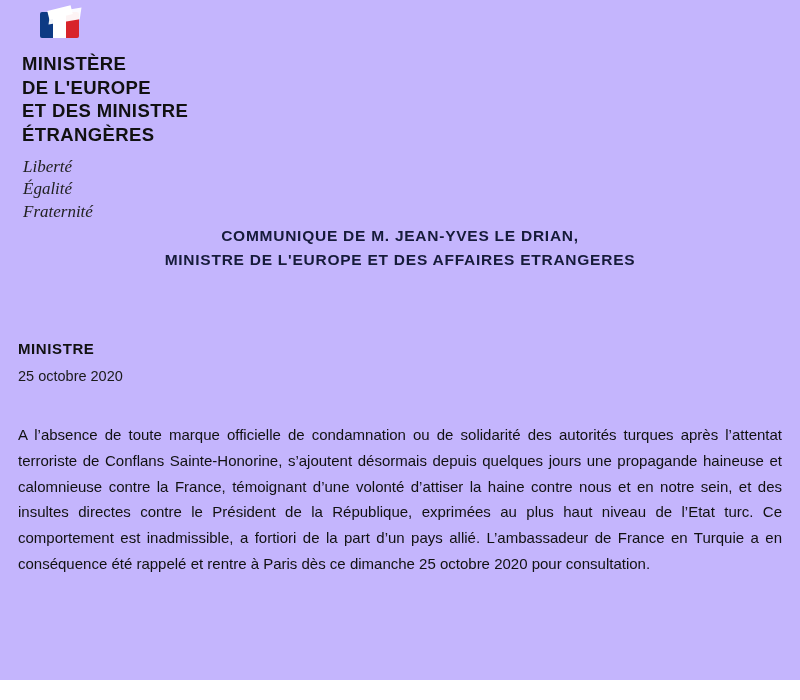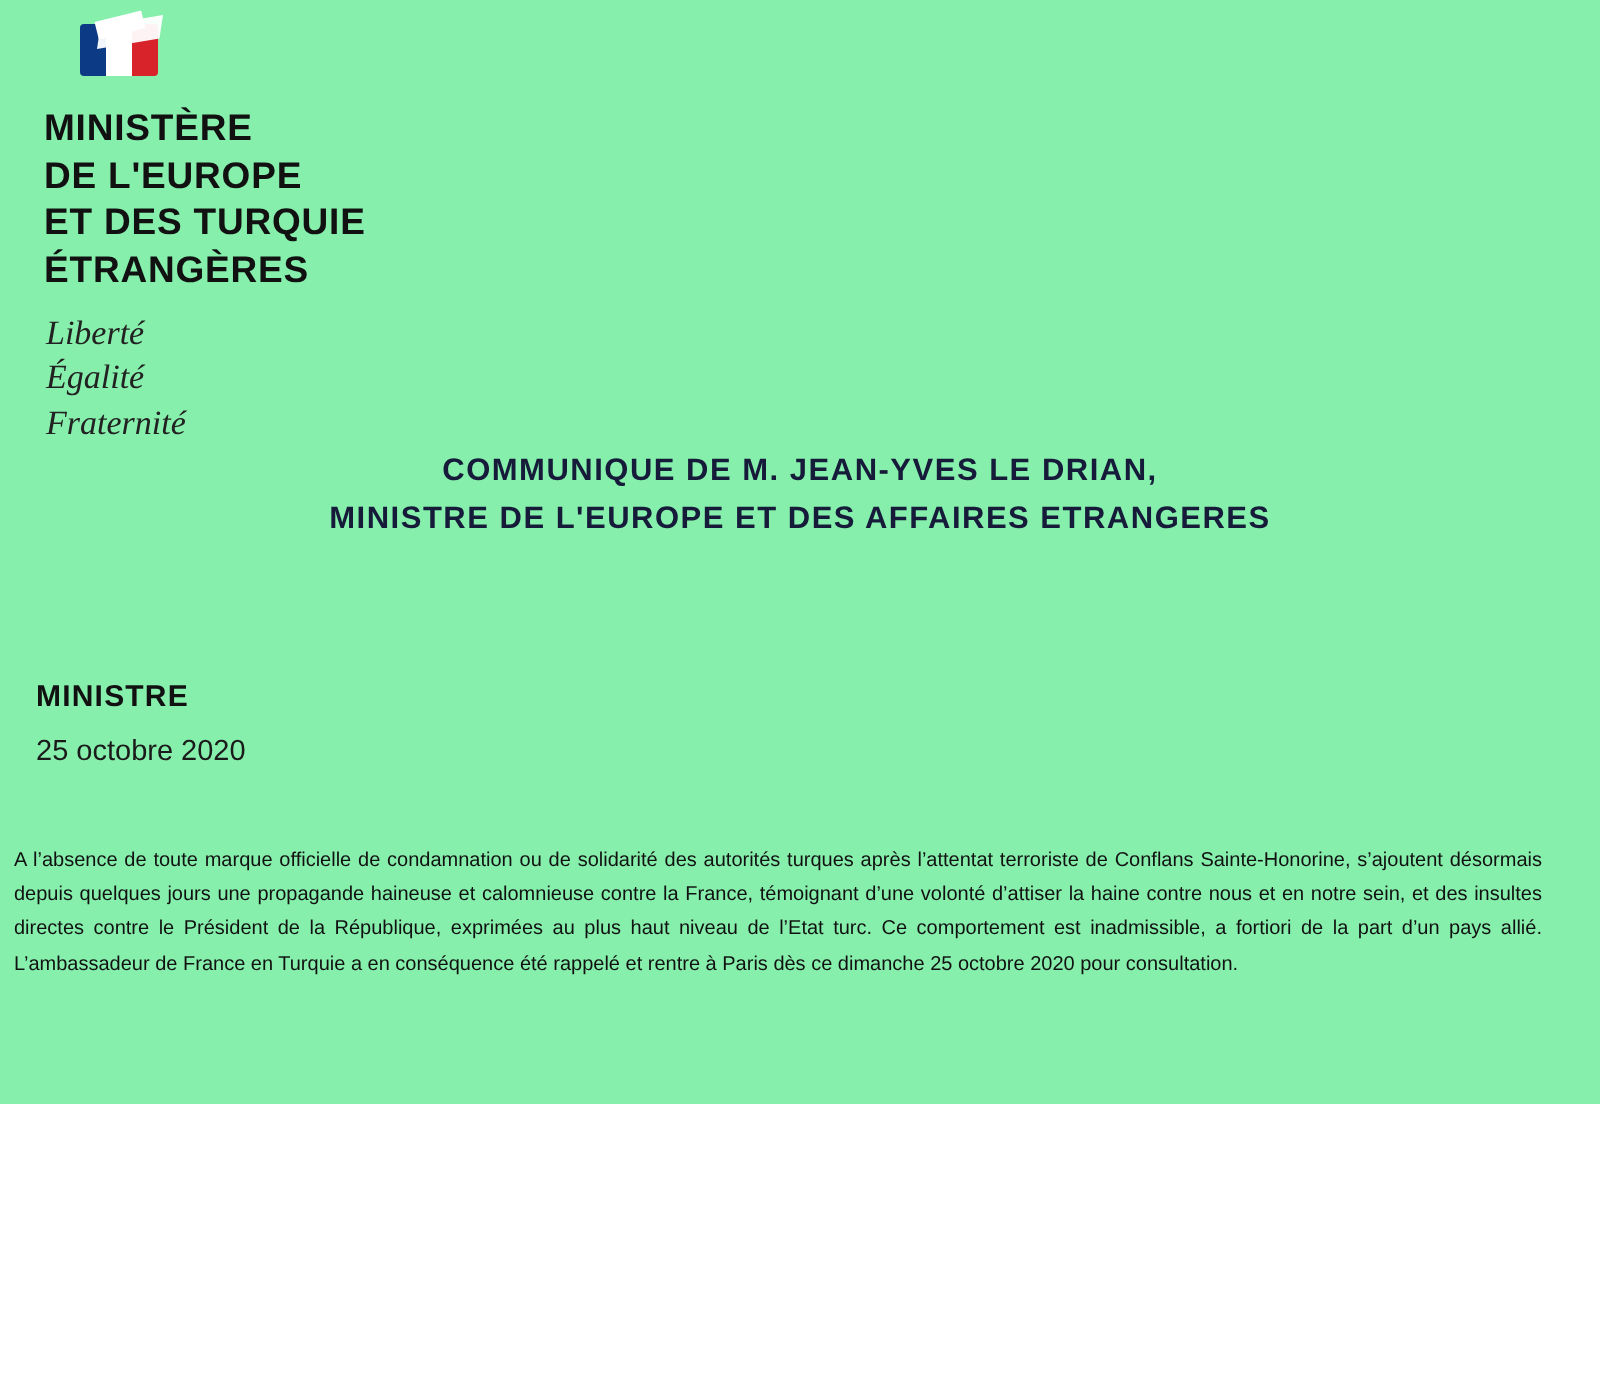--- a/index.html
+++ b/index.html
@@ -10,22 +10,22 @@
     width: 800px;
     height: 700px;
     background: #ffffff;
     font-family: "Liberation Sans", sans-serif;
     color: #1a1a1a;
     overflow: hidden;
   }
   .page {
     position: relative;
     width: 800px;
-    height: 552px;
-    background: #86efac;
+    height: 680px;
+    background: #c4b5fd;
     box-sizing: border-box;
   }
 
   
   .header {
     position: absolute;
     left: 22px;
     top: 8px;
     width: 420px;
   }
@@ -116,24 +116,24 @@
     position: absolute;
     left: 18px;
     top: 368px;
     font-size: 14.5px;
     color: #1a1a1a;
   }
 
   
   .body-text {
     position: absolute;
-    left: 7px;
+    left: 18px;
     top: 422px;
     width: 764px;
-    font-size: 10px;
+    font-size: 15px;
     line-height: 1.72;
     text-align: justify;
     text-justify: inter-word;
     color: #111111;
   }
   .body-text p { margin: 0; }
 </style>
 </head>
 <body>
 
@@ -145,21 +145,21 @@
       <div class="stripe blue"></div>
       <div class="stripe white"></div>
       <div class="stripe red"></div>
       <div class="swoosh2"></div>
       <div class="swoosh"></div>
     </div>
 
     <div class="ministry-title">
       <span class="line">MINISTÈRE</span>
       <span class="line">DE L'EUROPE</span>
-      <span class="line">ET DES TURQUIE</span>
+      <span class="line">ET DES MINISTRE</span>
       <span class="line">ÉTRANGÈRES</span>
     </div>
 
     <div class="devise">
       <span>Liberté</span>
       <span>Égalité</span>
       <span>Fraternité</span>
     </div>
   </div>
 

